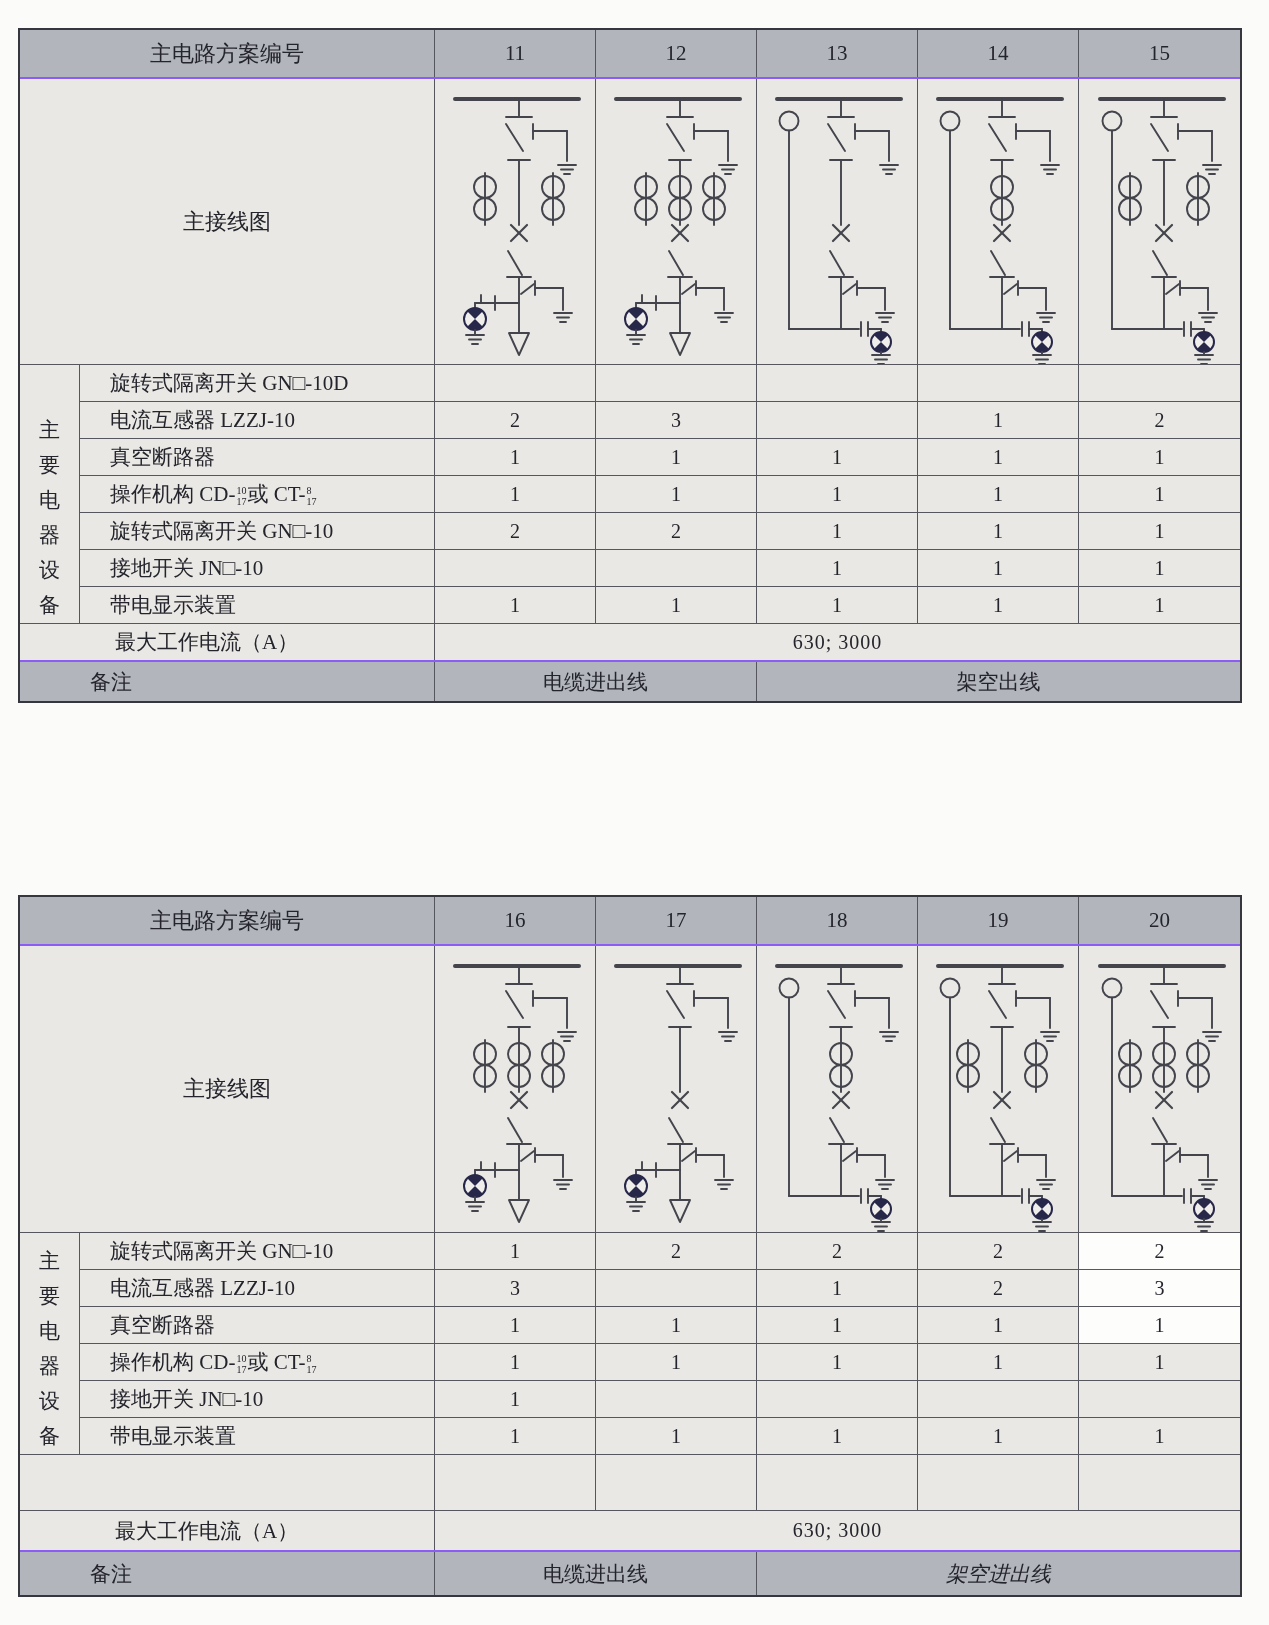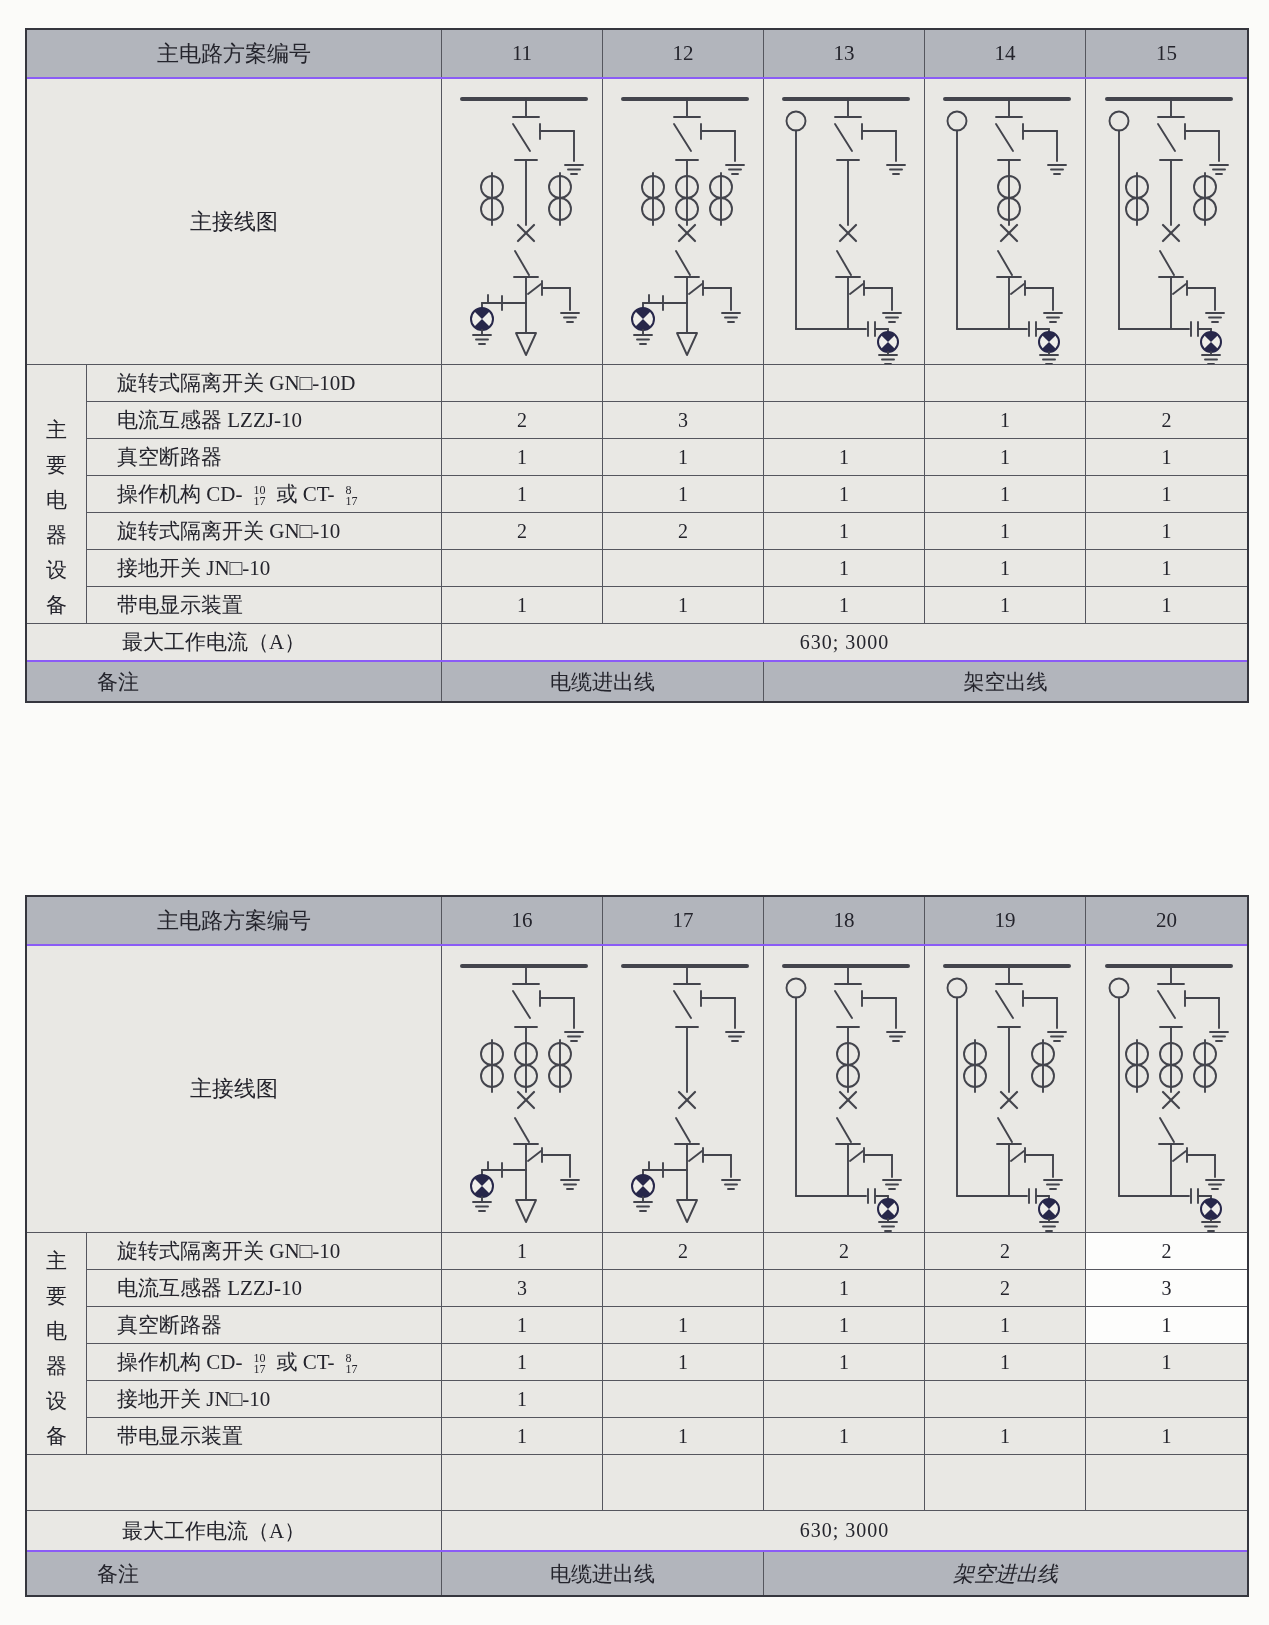--- a/index.html
+++ b/index.html
@@ -4,21 +4,21 @@
 <style>
   html,body{margin:0;padding:0;}
   body{
     width:1269px;height:1625px;position:relative;
     background:#fbfbf9;
     font-family:"Liberation Serif","DejaVu Serif",serif;
     color:#24242c;
     -webkit-font-smoothing:antialiased;
   }
   .scheme-table{
-    position:absolute;left:25px;width:1220px;
+    position:absolute;left:18px;width:1220px;
     background:#e9e8e4;
     border:2.5px solid #35363e;
     box-sizing:content-box;
     display:flex;flex-direction:column;
   }
   #table-top{top:28px;}
   #table-bottom{top:895px;}
   .trow{display:flex;flex-direction:row;box-sizing:border-box;}
   .bt{border-top:1px solid #55565e;}
   .bt2{border-top:2px solid #8b5cf6;}
@@ -40,21 +40,21 @@
   .equip-label{width:355px;justify-content:flex-start;padding-left:30px;font-size:21px;white-space:nowrap;}
   .val-cell{width:161px;font-size:20px;}
   .white-cell{background:#fdfdfc;}
   .spare-row{height:56px;}
   .spare-label{width:415px;}
   .max-row{height:37px;}
   .max-label{width:415px;justify-content:flex-start;padding-left:95px;font-size:21px;}
   .max-value{width:805px;font-size:20px;letter-spacing:1px;}
   .remark-row{font-size:21px;}
   .remark-label{width:415px;justify-content:flex-start;padding-left:70px;}
-  .frac{display:inline-flex;flex-direction:column;font-size:12px;line-height:11px;margin:0 11px;vertical-align:middle;transform:translateY(2px);}
+  .frac{display:inline-flex;flex-direction:column;font-size:10px;line-height:11px;margin:0 1px;vertical-align:middle;transform:translateY(2px);}
   .frac span{display:block;text-align:left;}
   svg{display:block;}
 </style>
 </head>
 <body>
 
 <div class="scheme-table" id="table-top">
     <div class="trow head-row band">
       <div class="cell head-label br">主电路方案编号</div>
       <div class="cell num-cell br">11</div>

